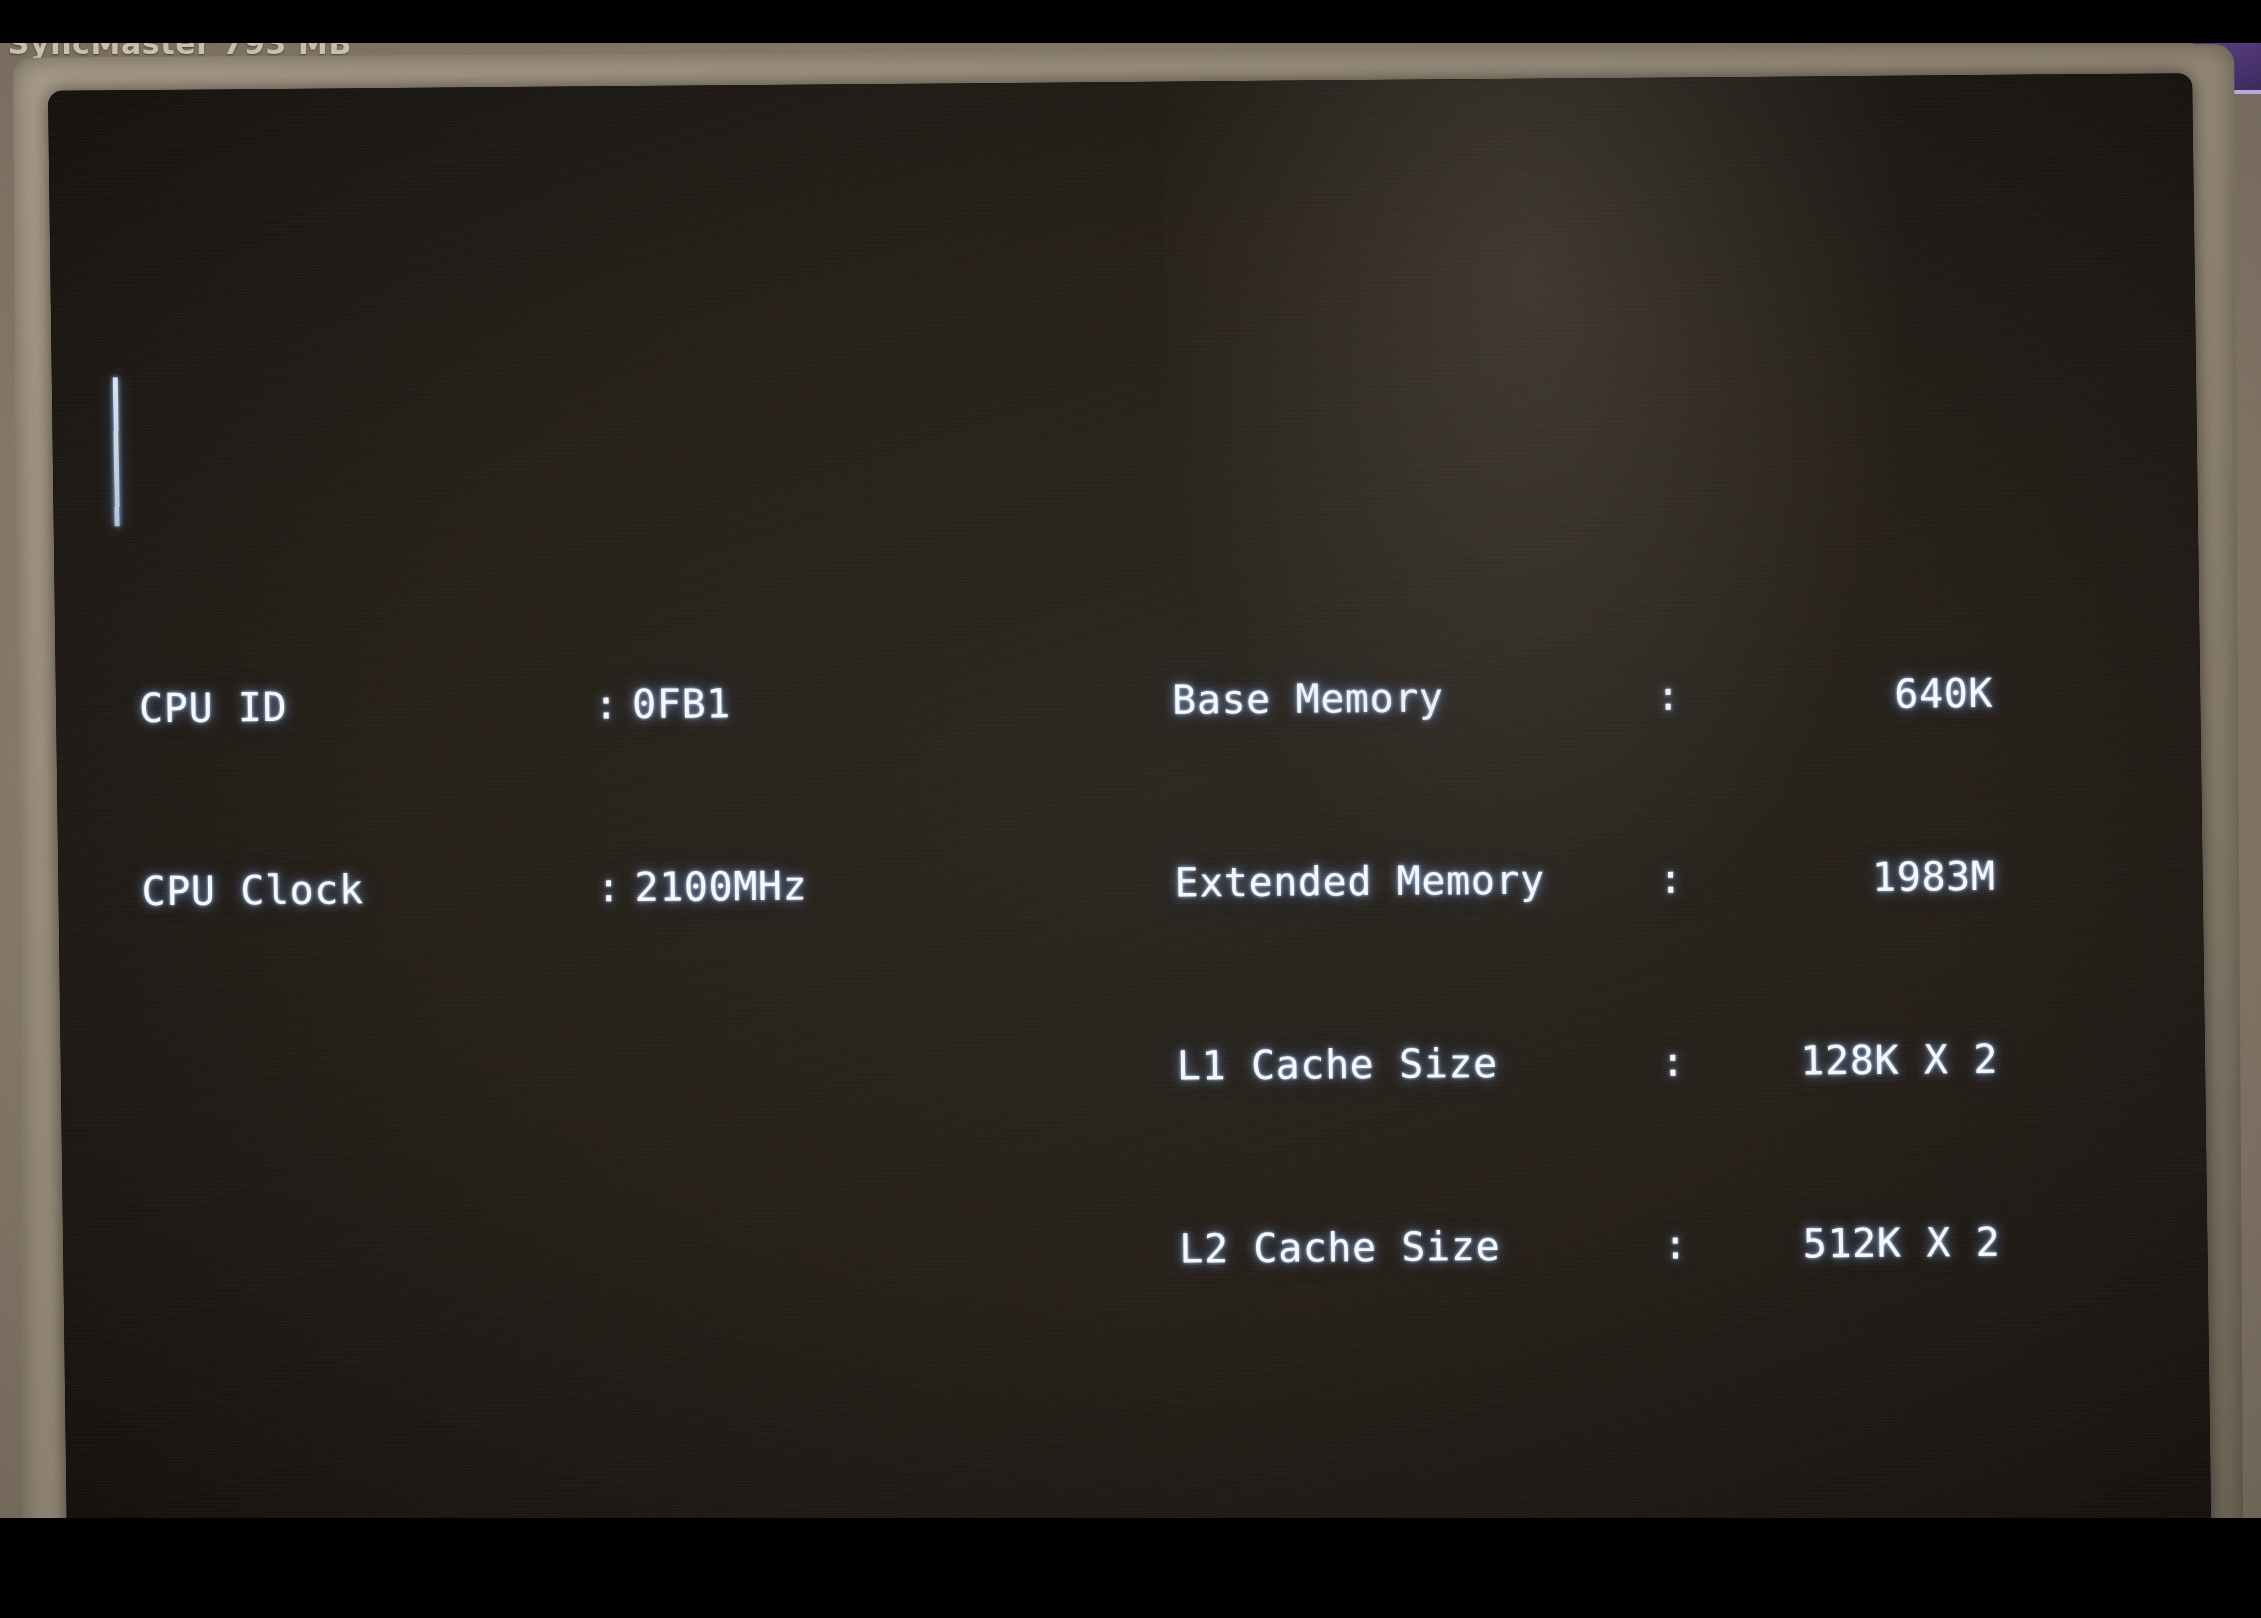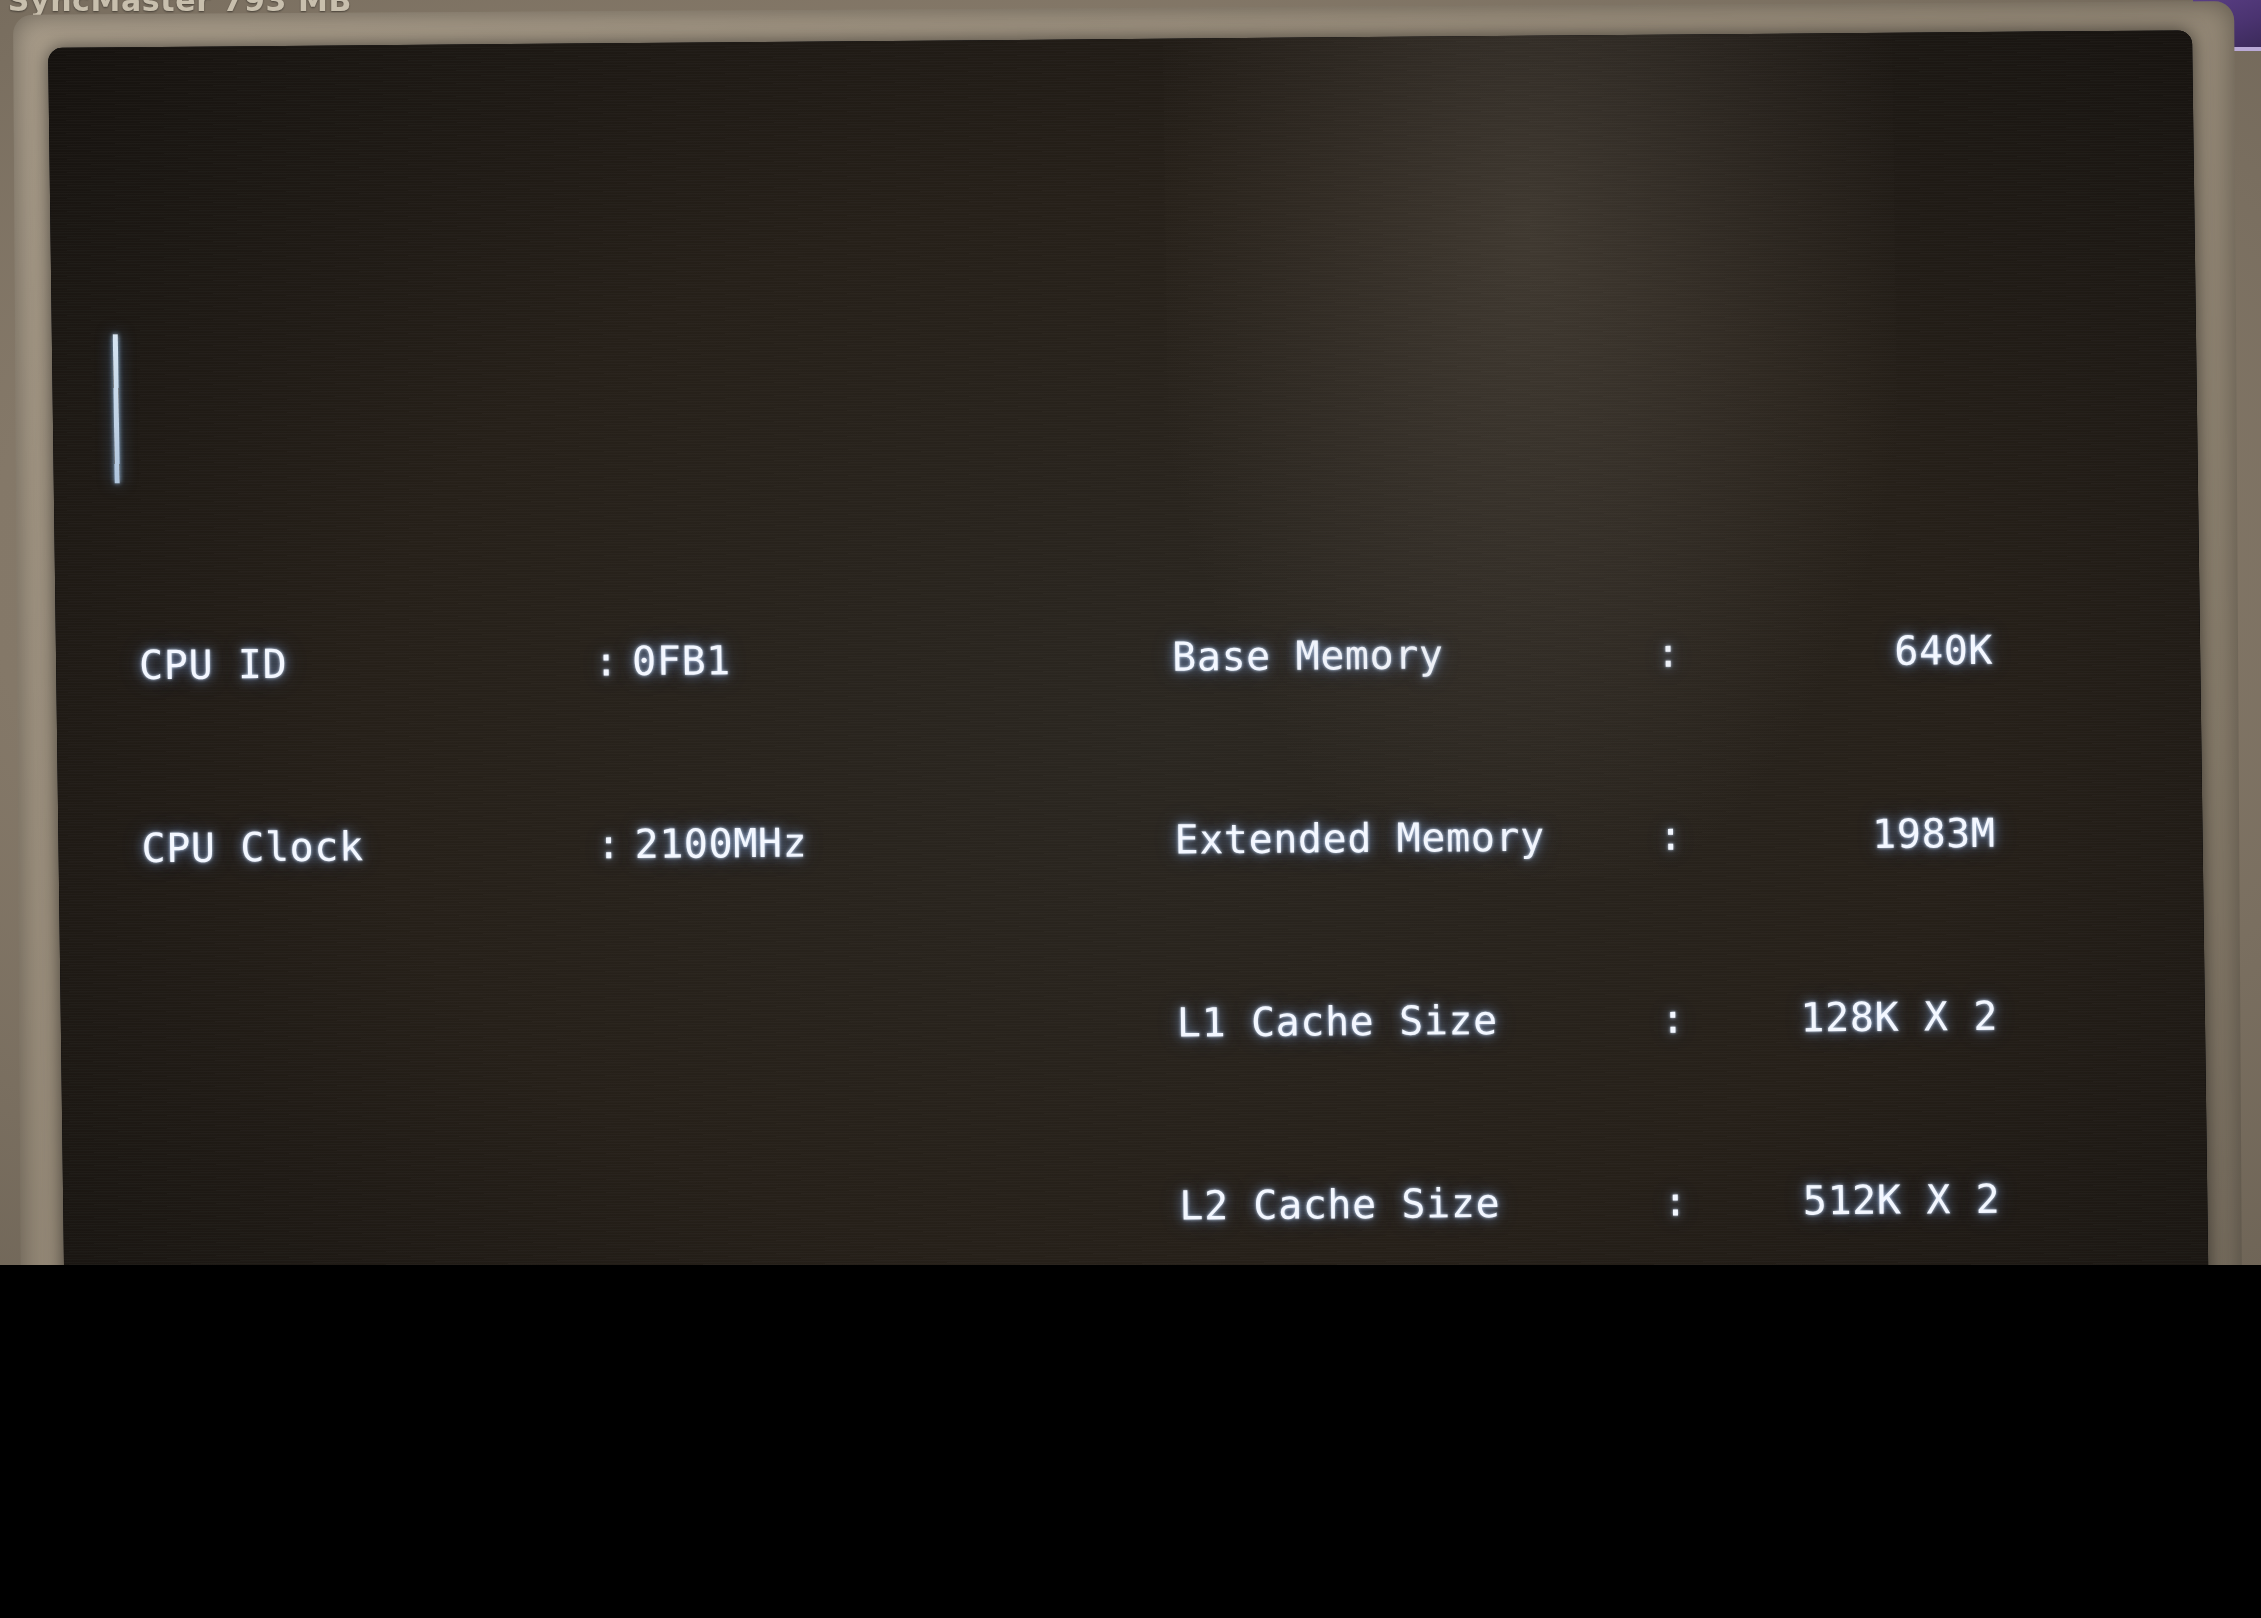--- a/index.html
+++ b/index.html
@@ -12,25 +12,26 @@
     width: 2261px;
     height: 1619px;
     overflow: hidden;
     font-family: "DejaVu Sans Mono", monospace;
   }
 
   
   #photo {
     position: relative;
     width: 2261px;
-    height: 1265px;
+    height: 1475px;
     overflow: hidden;
     background:
       radial-gradient(ellipse 120% 110% at 45% 45%,
         #8d8273 0%, #847868 38%, #6f6557 68%, #574e43 88%, #3d362e 100%);
+    margin-top: 43px;
   }
 
   
   #bg-object-right {
     position: absolute;
     top: -6.5px; right: 0;
     width: 68px; height: 53px;
     background: linear-gradient(160deg, #5b3f86 0%, #4a3370 60%, #3b2a5a 100%);
     border-bottom: 4.5px solid #b9a9d6;
   }

